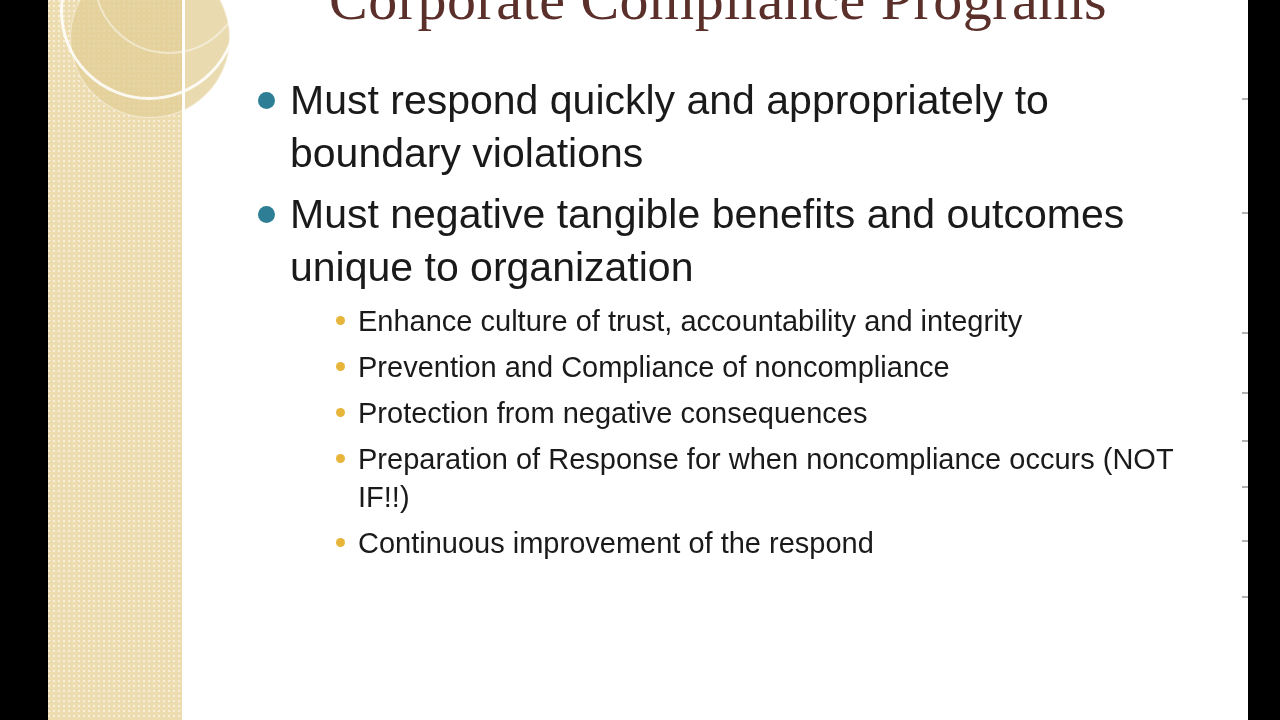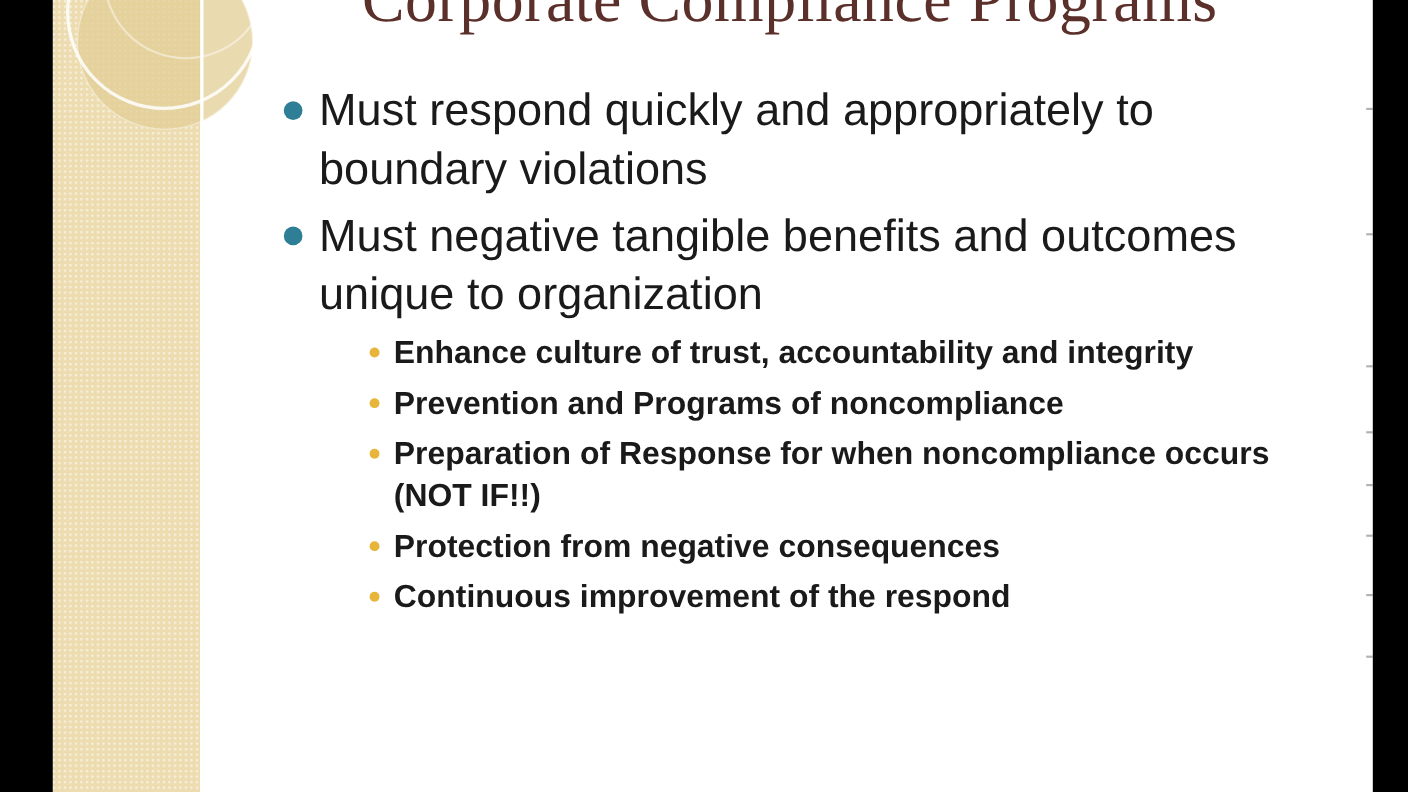--- a/index.html
+++ b/index.html
@@ -173,21 +173,20 @@
   ul.l3wrap { margin-top: 4px; }
   li.l3 {
     padding-left: 110px;
     margin-bottom: 8px;
   }
   li.l3 > .text {
     font-family: "Liberation Sans", sans-serif;
     font-size: 29px;
     line-height: 38px;
     color: #1a1a1a;
-    font-weight: bold;
   }
   li.l3 > .bullet {
     left: 88px;
     top: 14px;
     width: 9px;
     height: 9px;
     border-radius: 50%;
     background: #e7b53a;
   }
 
@@ -238,29 +237,29 @@
 
         <ul class="lvl l2wrap">
 
           <ul class="lvl l3wrap">
             <li class="item l3">
               <span class="bullet"></span>
               <span class="text">Enhance culture of trust, accountability and integrity</span>
             </li>
             <li class="item l3">
               <span class="bullet"></span>
-              <span class="text">Prevention and Programs of noncompliance</span>
+              <span class="text">Prevention and Compliance of noncompliance</span>
+            </li>
+            <li class="item l3">
+              <span class="bullet"></span>
+              <span class="text">Protection from negative consequences</span>
             </li>
             <li class="item l3">
               <span class="bullet"></span>
               <span class="text">Preparation of Response for when noncompliance occurs (NOT IF!!)</span>
-            </li>
-            <li class="item l3">
-              <span class="bullet"></span>
-              <span class="text">Protection from negative consequences</span>
             </li>
             <li class="item l3">
               <span class="bullet"></span>
               <span class="text">Continuous improvement of the respond</span>
             </li>
           </ul>
         </ul>
 
       </ul>
     </div>

